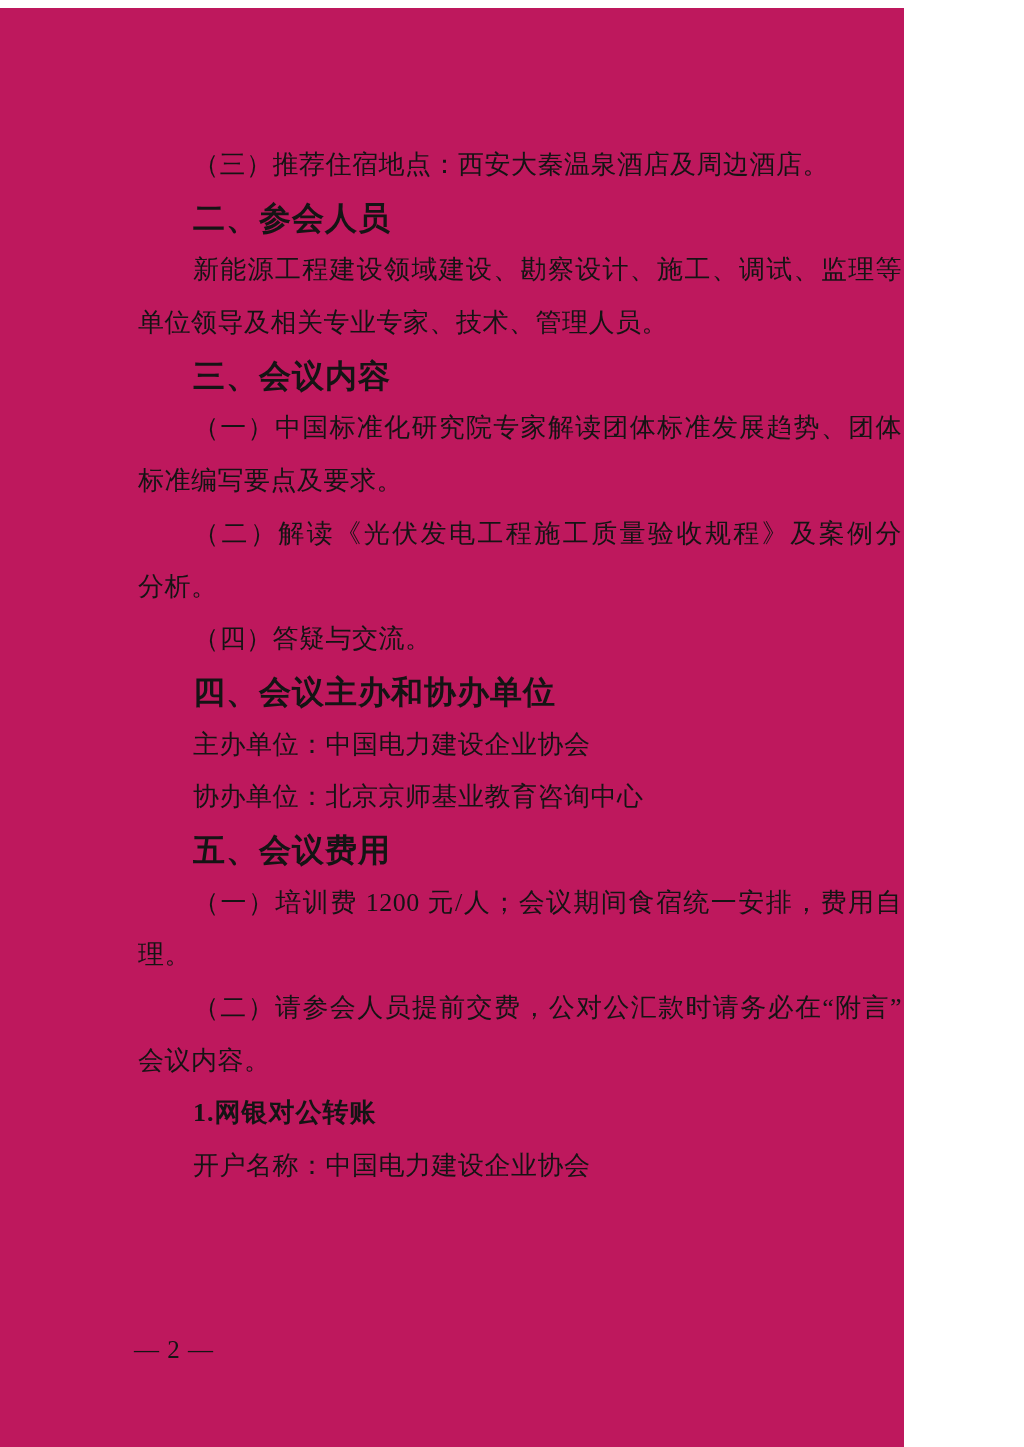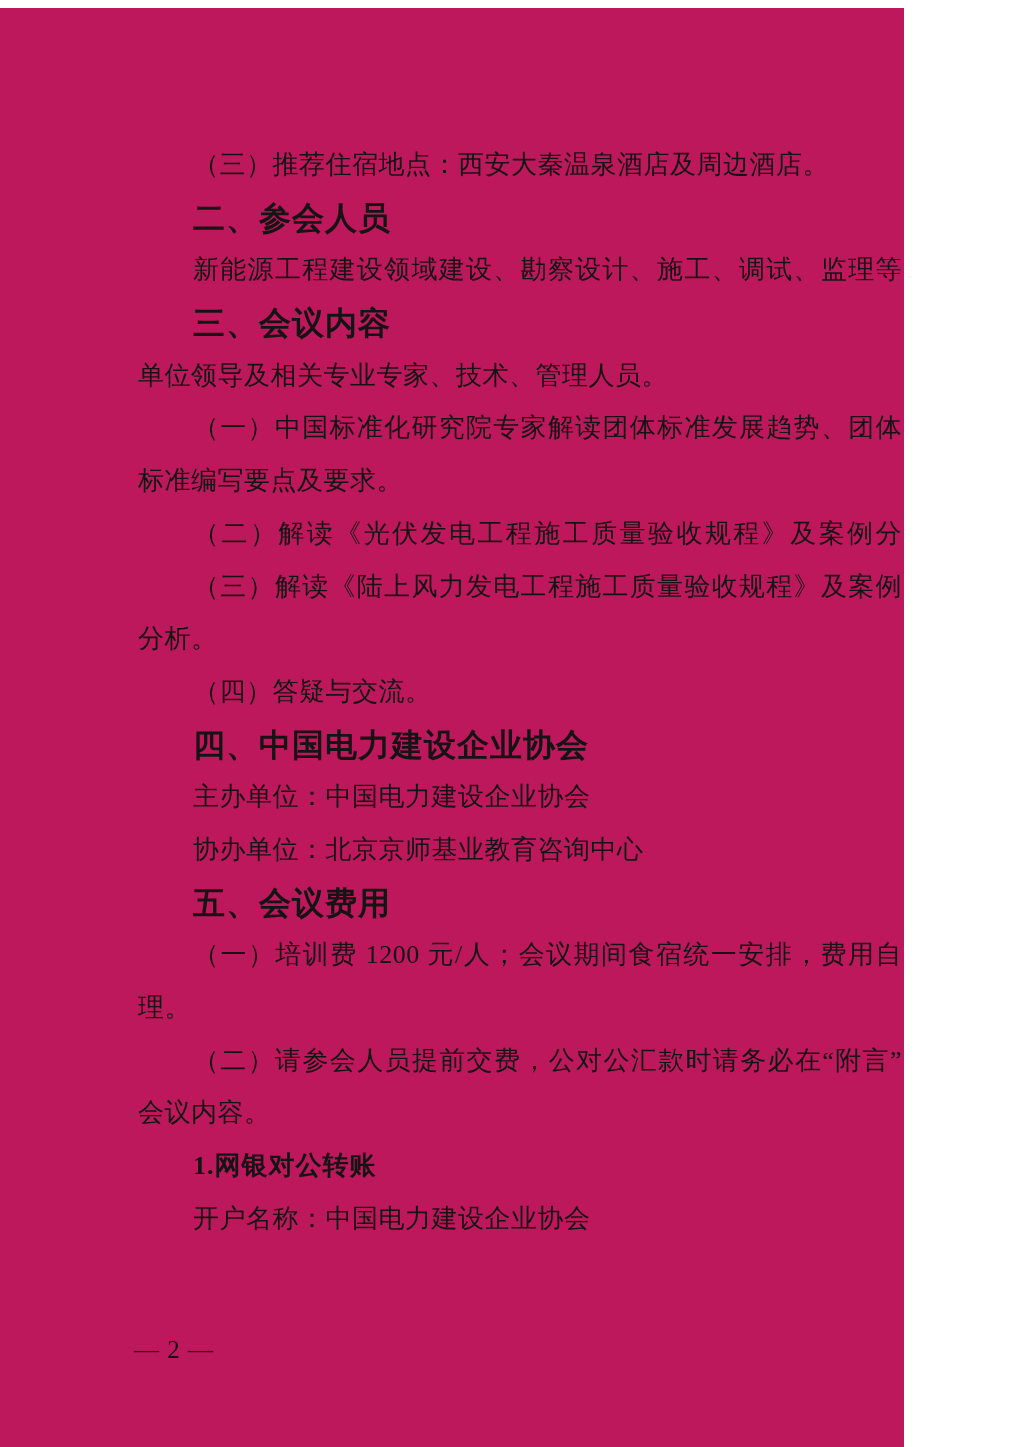--- a/index.html
+++ b/index.html
@@ -62,29 +62,28 @@
   }
 </style>
 </head>
 <body>
 
 <div class="page">
   <div class="textblock">
     <div class="ln ind">（三）推荐住宿地点：西安大秦温泉酒店及周边酒店。</div>
     <div class="ln ind hd">二、参会人员</div>
     <div class="ln ind fill">新能源工程建设领域建设、勘察设计、施工、调试、监理等</div>
+    <div class="ln">单位领导及相关专业专家、技术、管理人员。</div>
     <div class="ln ind hd">三、会议内容</div>
-    <div class="ln">单位领导及相关专业专家、技术、管理人员。</div>
     <div class="ln ind fill">（一）中国标准化研究院专家解读团体标准发展趋势、团体</div>
     <div class="ln">标准编写要点及要求。</div>
     <div class="ln ind fill">（二）解读《光伏发电工程施工质量验收规程》及案例分析。</div>
-    <div class="ln ind fill">（三）解读《陆上风力发电工程施工质量验收规程》及案例</div>
     <div class="ln">分析。</div>
     <div class="ln ind">（四）答疑与交流。</div>
-    <div class="ln ind hd">四、中国电力建设企业协会</div>
+    <div class="ln ind hd">四、会议主办和协办单位</div>
     <div class="ln ind">主办单位：中国电力建设企业协会</div>
     <div class="ln ind">协办单位：北京京师基业教育咨询中心</div>
     <div class="ln ind hd">五、会议费用</div>
     <div class="ln ind fill">（一）培训费 1200 元/人；会议期间食宿统一安排，费用自</div>
     <div class="ln">理。</div>
     <div class="ln ind fill">（二）请参会人员提前交费，公对公汇款时请务必在“附言”</div>
     <div class="ln">会议内容。</div>
     <div class="ln ind num">1.网银对公转账</div>
     <div class="ln ind">开户名称：中国电力建设企业协会</div>
   </div>

